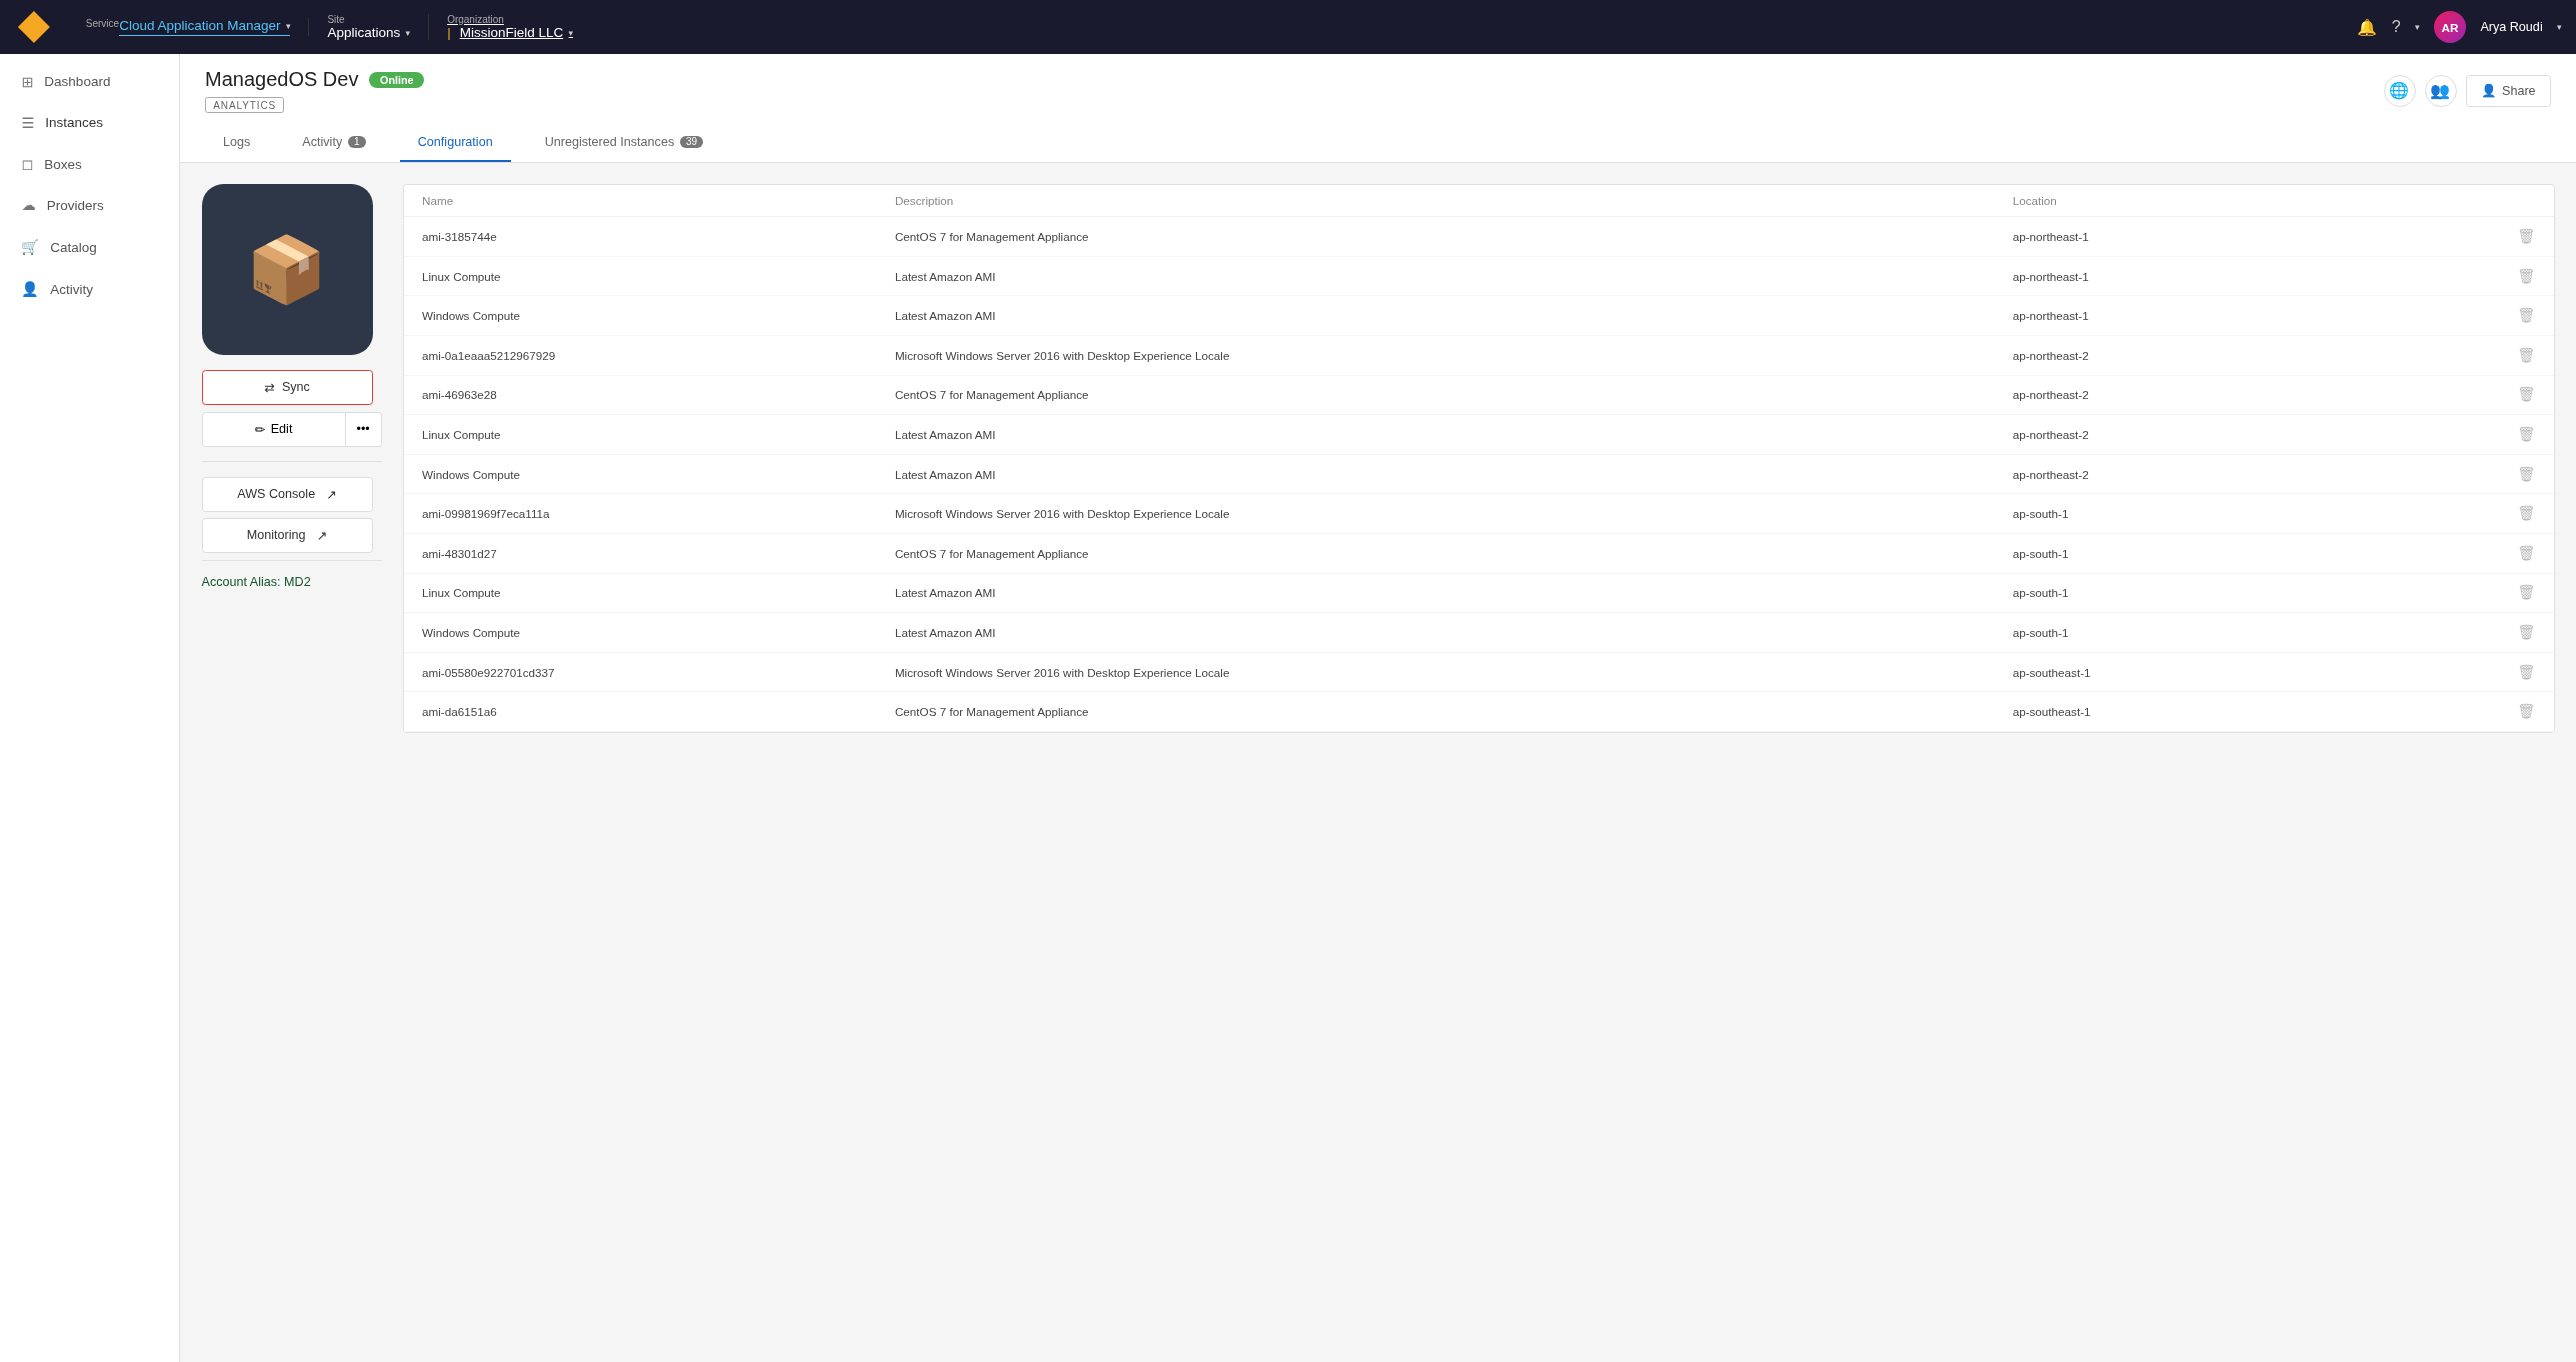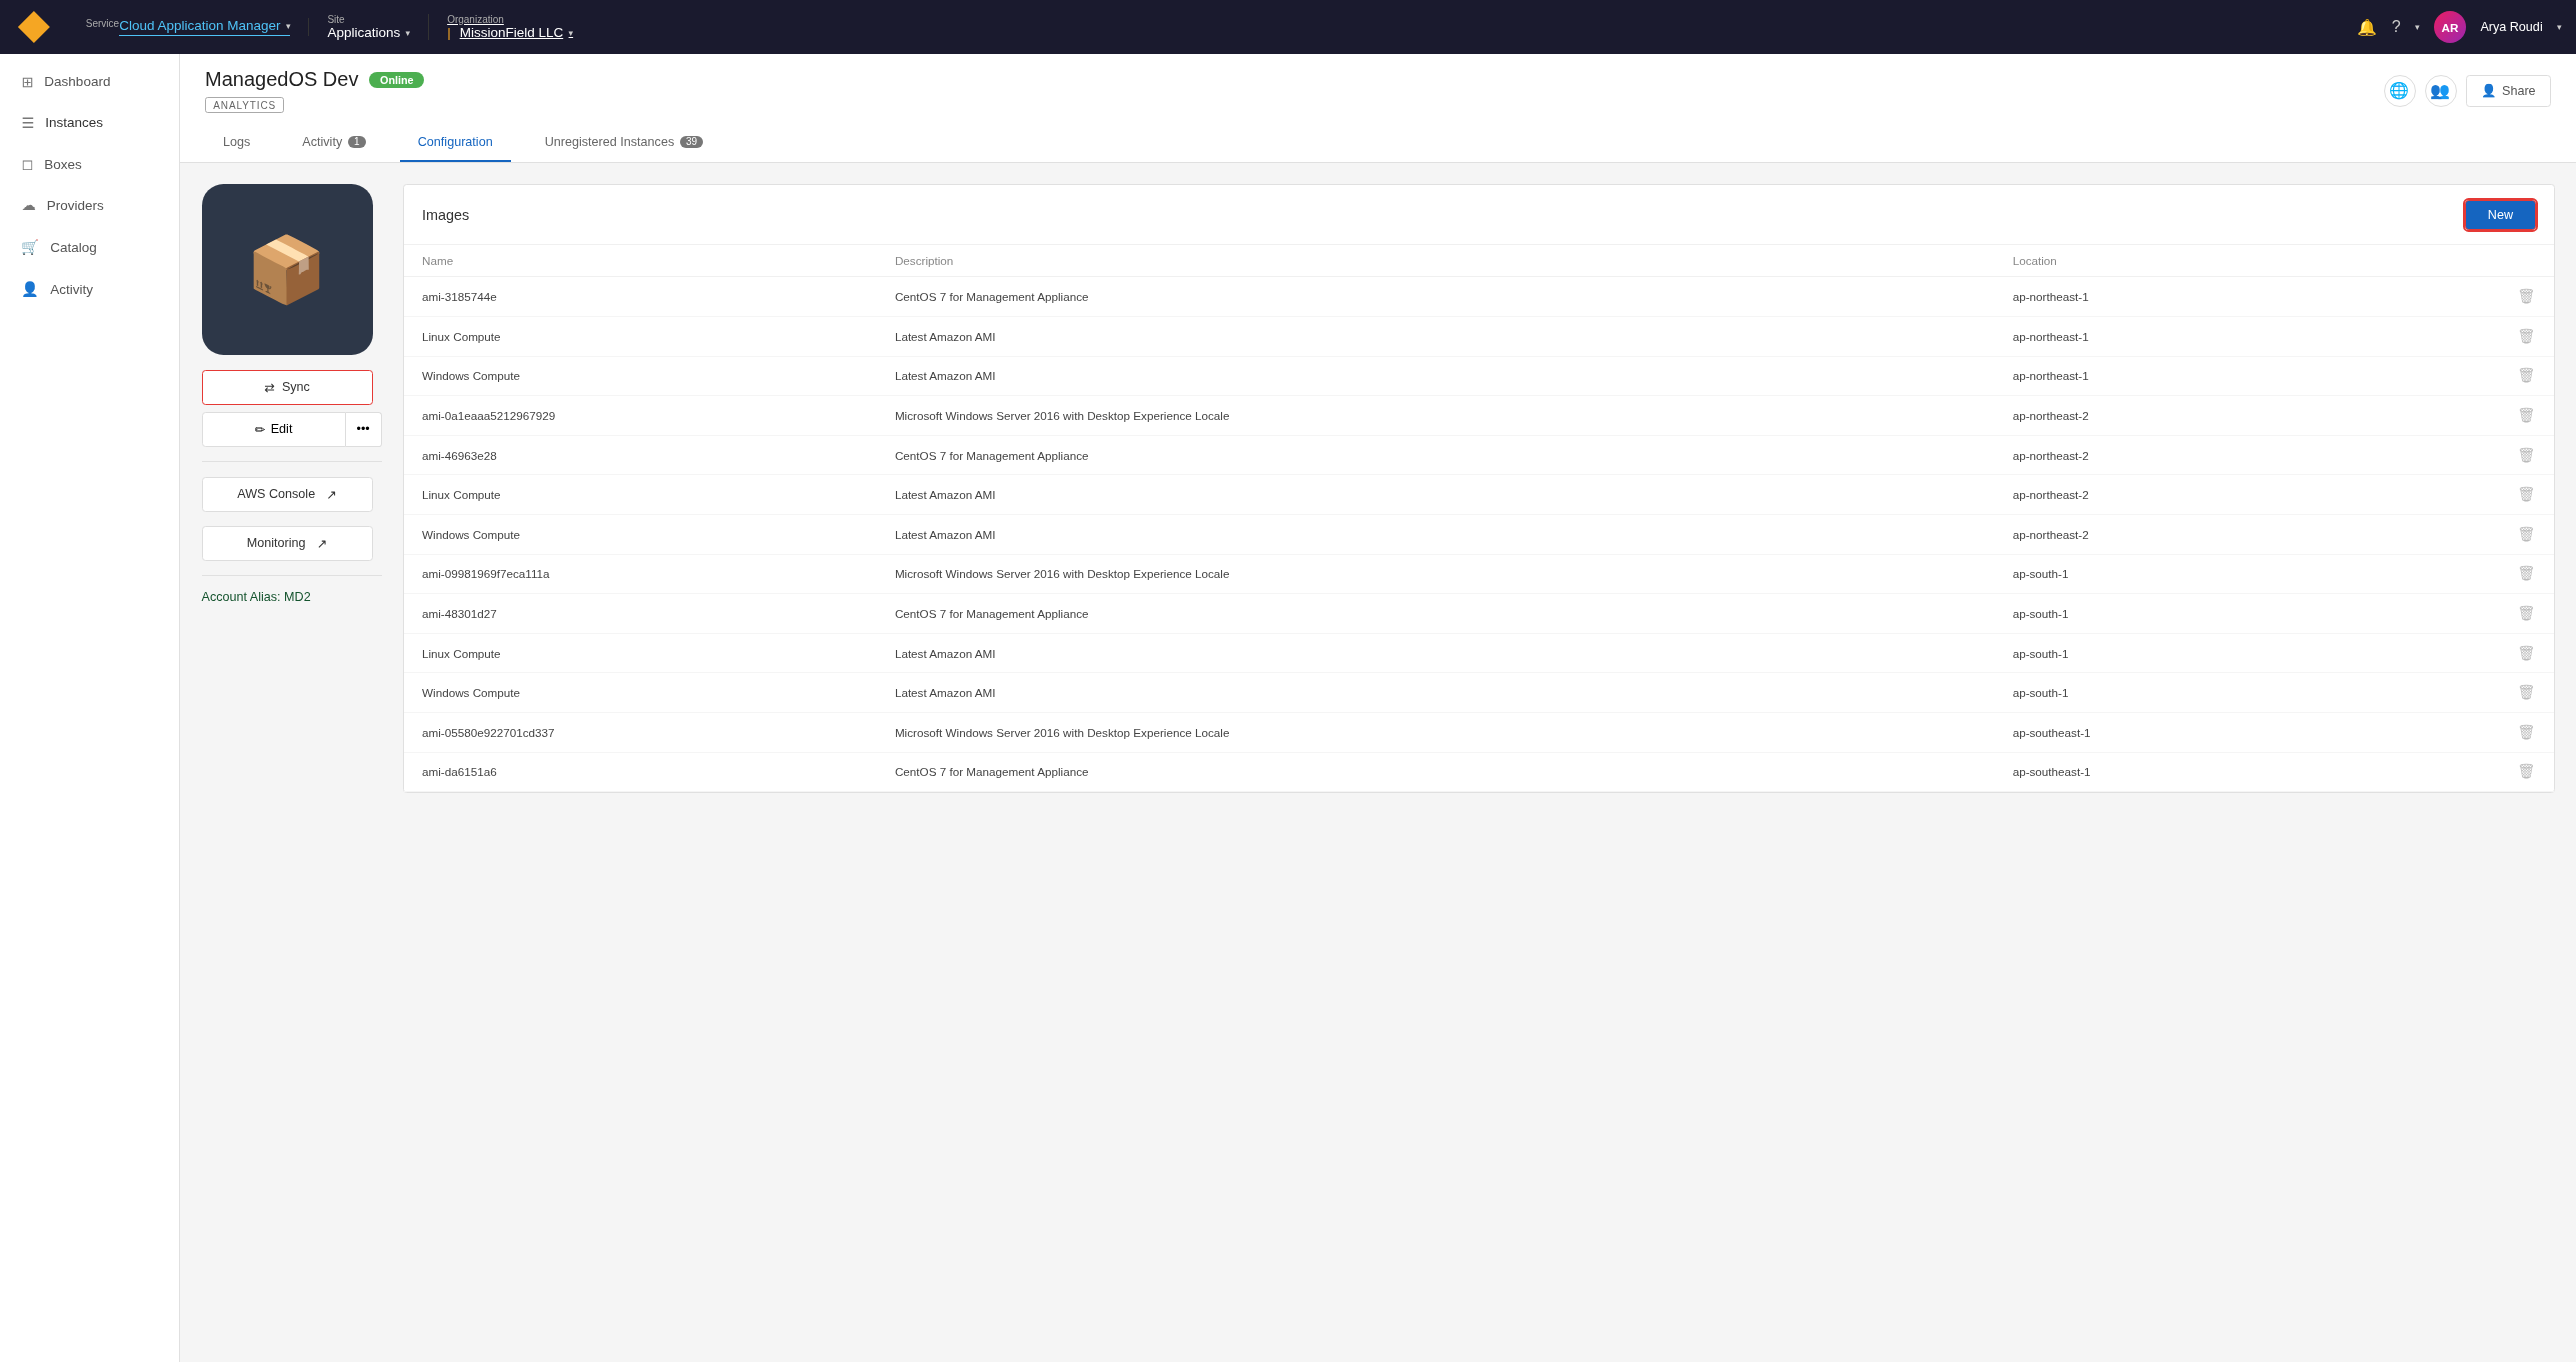--- a/index.html
+++ b/index.html
@@ -190,21 +190,21 @@
     .divider { border: none; border-top: 0.9px solid #e0e0e0; margin: 7.2px 0 14.4px 0; }
     .ext-btn {
       width: 171px;
       border: 0.9px solid #ddd; background: white;
       padding: 9px;
       border-radius: 3.6px;
       cursor: pointer; font-size: 12.6px;
       color: #333;
       display: flex; align-items: center; justify-content: center;
       gap: 11px;
-      margin-bottom: 14px;
+      margin-bottom: 6px;
     }
     .account-alias { font-size: 12.6px; color: #14532d; font-weight: 500; margin-top: 7.2px; }
 
     
     .images-panel {
       flex: 1;
       background: white;
       border-radius: 3.6px;
       border: 0.9px solid #e0e0e0;
       margin-left: 21.5px;
@@ -373,24 +373,20 @@
         </button>
         <button class="ext-btn">
           <span>Monitoring</span>
           <span>↗</span>
         </button>
         <hr class="divider">
         <div class="account-alias">Account Alias: MD2</div>
       </div>
 
       <div class="images-panel">
-        <div class="images-header">
-          <span class="images-title">Images</span>
-          <button class="new-btn">New</button>
-        </div>
         <table class="images-table">
           <thead>
             <tr>
               <th class="col-name">Name</th>
               <th class="col-desc">Description</th>
               <th class="col-loc">Location</th>
               <th class="col-action"></th>
             </tr>
           </thead>
           <tbody id="images-tbody">

